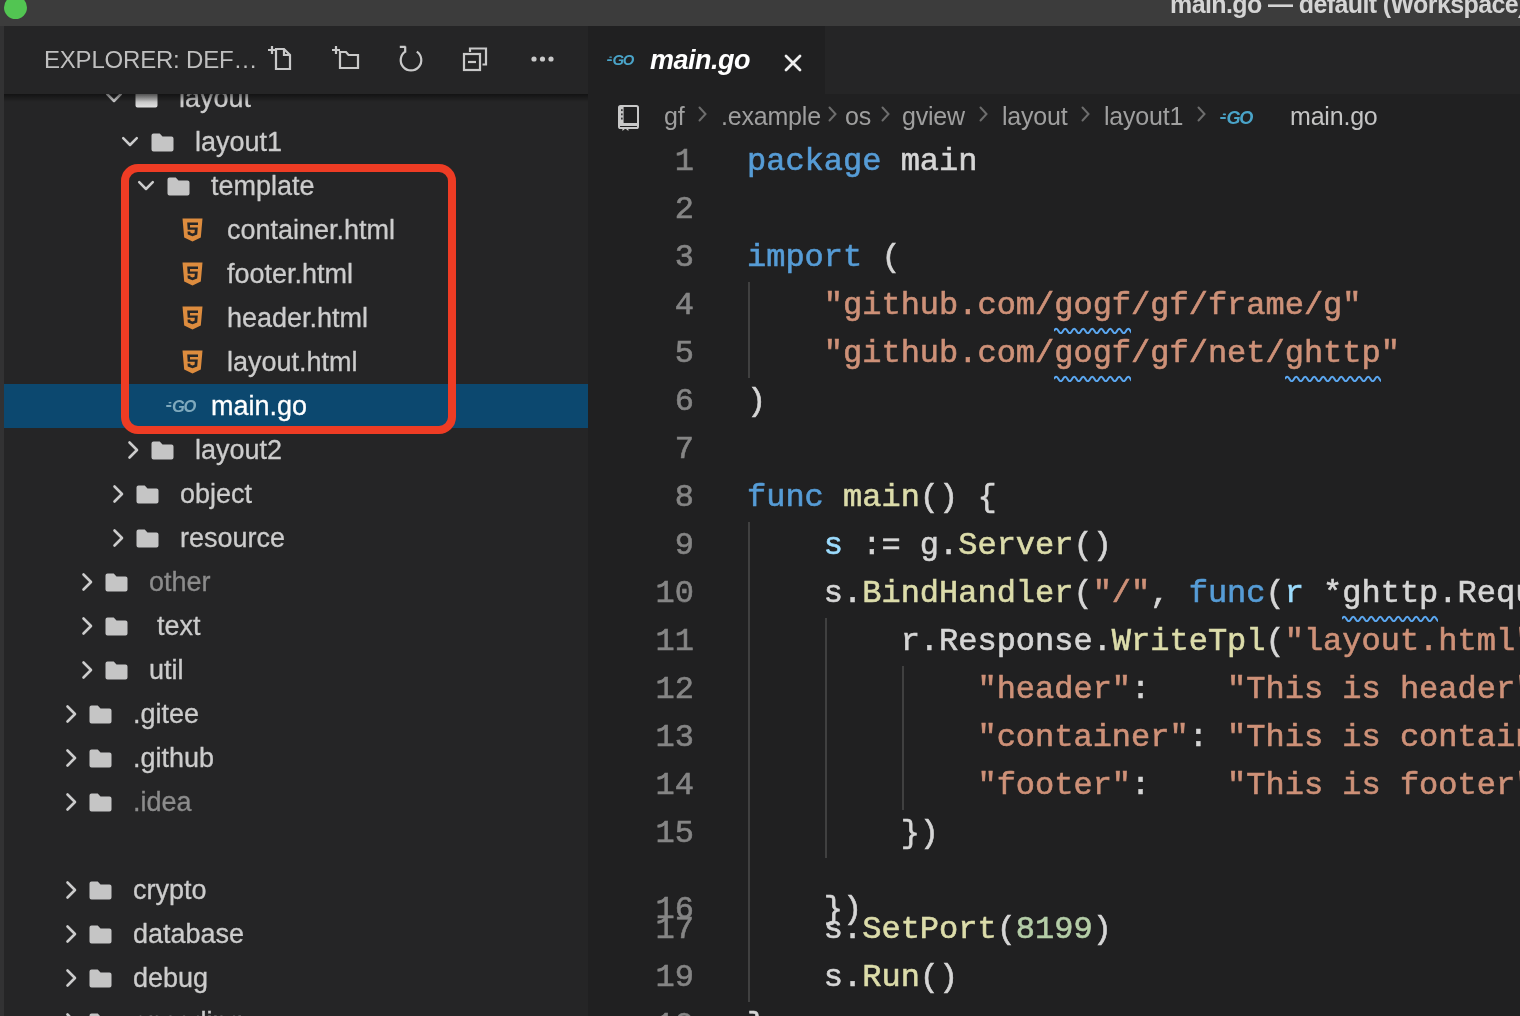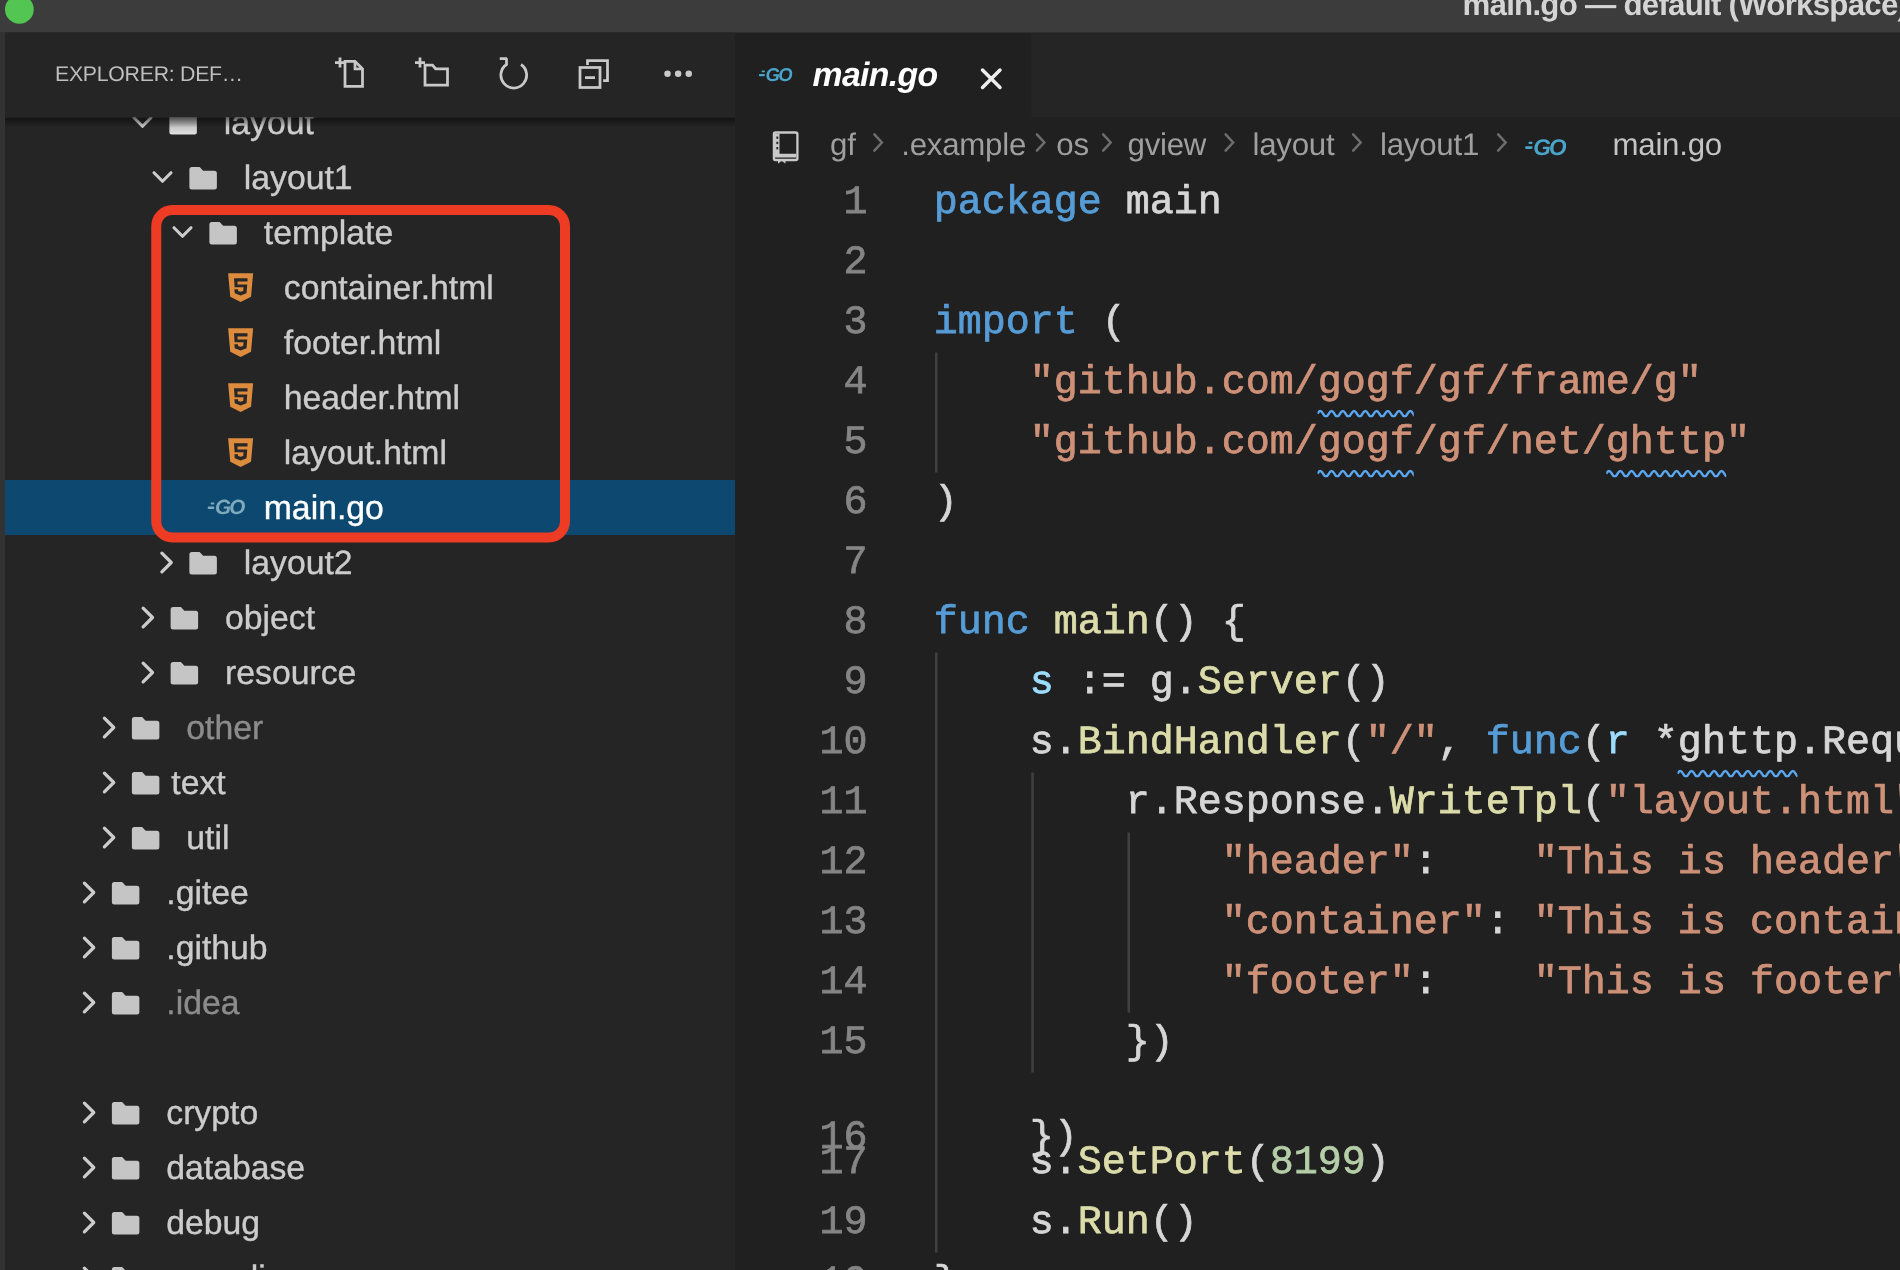--- a/index.html
+++ b/index.html
@@ -13,21 +13,21 @@
 #greendot { position:absolute; left:4px; top:-4px; width:23px; height:23px; border-radius:50%; background:#52c552; }
 
 
 #strip { position:absolute; left:0; top:26px; width:4px; height:990px; background:#323233; }
 
 
 #sidebar { position:absolute; left:4px; top:26px; width:584px; height:990px; background:#252526; }
 #sbshadow { position:absolute; left:0; top:68px; width:584px; height:8px;
   background:linear-gradient(to bottom, rgba(0,0,0,0.5), rgba(0,0,0,0)); z-index:5; }
 #sbheader { position:absolute; left:0; top:0; width:584px; height:68px; background:#252526; z-index:6; }
-#sbtitle { position:absolute; left:40px; top:0; line-height:68px; font-size:17px; color:#bfbfbf; letter-spacing:-0.2px; }
+#sbtitle { position:absolute; left:40px; top:0; line-height:68px; font-size:24px; color:#bfbfbf; letter-spacing:-0.2px; }
 #tree { position:absolute; left:-4px; top:-26px; width:1520px; height:1016px; }
 .trow { position:absolute; left:0; width:588px; height:44px; }
 .trow.sel { background:#0c486f; }
 .tlabel { position:absolute; top:0; line-height:44px; font-size:27px; -webkit-text-stroke:0.3px; color:#cccccc; white-space:nowrap; }
 .tlabel.dim { color:#8c8c8c; }
 .sel .tlabel { color:#ffffff; }
 
 
 #redbox { position:absolute; left:121px; top:164px; width:335px; height:270px;
   border:8px solid #ee3c24; border-radius:17px; z-index:9; }
@@ -158,21 +158,21 @@
           </svg>
           <span class="tlabel dim" style="left:149px">other</span>
         </div>
 <div class="trow" style="top:603.5px">
           <svg class="abs" style="left:81px;top:12.0px" width="13" height="20" viewBox="0 0 13 20">
             <path d="M2.5 2.5 L10 10 L2.5 17.5" stroke="#cccccc" stroke-width="2.6" fill="none" stroke-linecap="round" stroke-linejoin="round"></path>
           </svg>
           <svg class="abs" style="left:104px;top:12.0px" width="25" height="21" viewBox="0 0 25 21">
             <path d="M1.5 3.5 a2 2 0 0 1 2-2 h6.2 l2.8 3 h9 a2 2 0 0 1 2 2 v11 a2 2 0 0 1 -2 2 h-18 a2 2 0 0 1 -2-2 z" fill="#c5c5c5"></path>
           </svg>
-          <span class="tlabel" style="left:137px">text</span>
+          <span class="tlabel" style="left:157px">text</span>
         </div>
 <div class="trow" style="top:647.5px">
           <svg class="abs" style="left:81px;top:12.0px" width="13" height="20" viewBox="0 0 13 20">
             <path d="M2.5 2.5 L10 10 L2.5 17.5" stroke="#cccccc" stroke-width="2.6" fill="none" stroke-linecap="round" stroke-linejoin="round"></path>
           </svg>
           <svg class="abs" style="left:104px;top:12.0px" width="25" height="21" viewBox="0 0 25 21">
             <path d="M1.5 3.5 a2 2 0 0 1 2-2 h6.2 l2.8 3 h9 a2 2 0 0 1 2 2 v11 a2 2 0 0 1 -2 2 h-18 a2 2 0 0 1 -2-2 z" fill="#c5c5c5"></path>
           </svg>
           <span class="tlabel" style="left:149px">util</span>
         </div>

